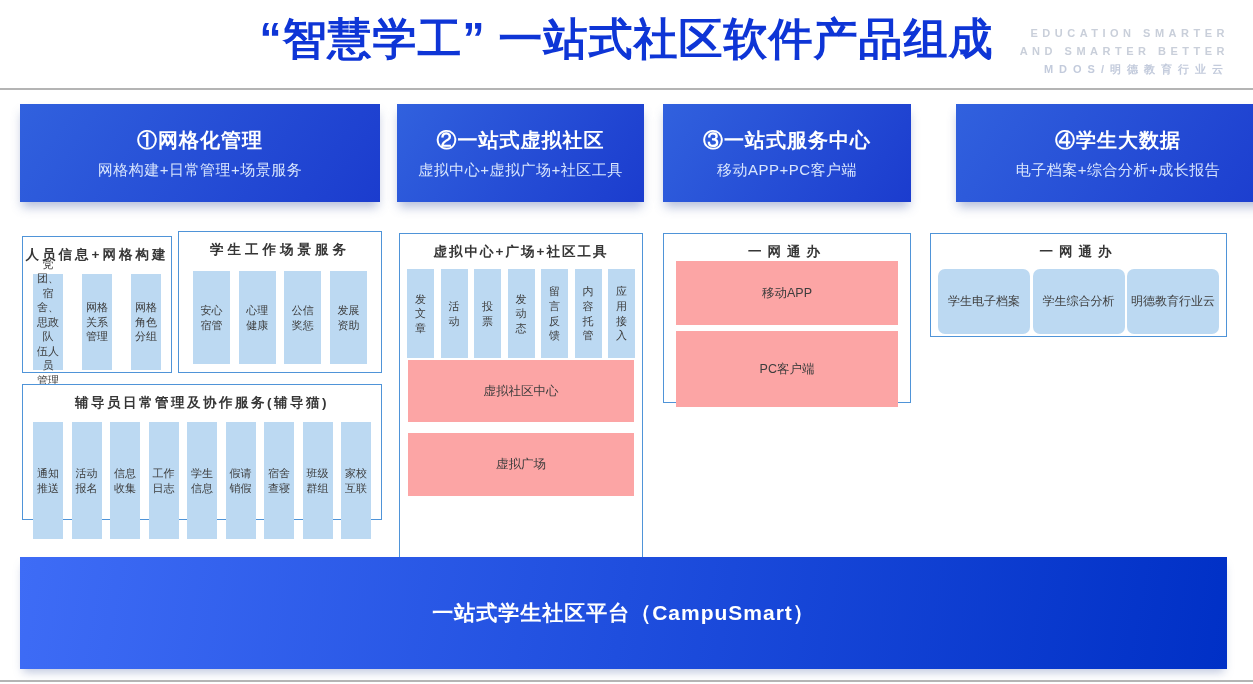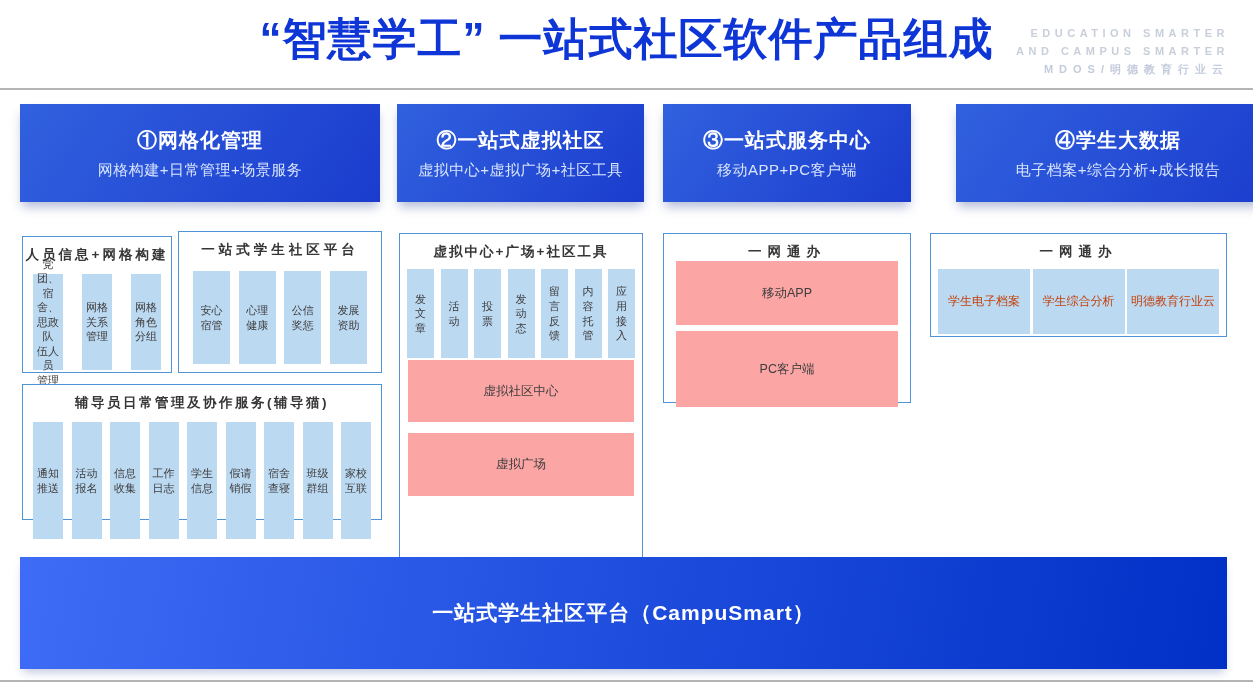--- a/index.html
+++ b/index.html
@@ -70,40 +70,40 @@
   .box-virtual .bar1{top:126px;height:62px;}
   .box-virtual .bar2{top:199px;height:63px;}
   .box-service{left:663px;top:233px;width:248px;height:170px;}
   .box-service .obox-title{letter-spacing:6px;}
   .box-service .bar1{left:12px;right:12px;top:27px;height:64px;}
   .box-service .bar2{left:12px;right:12px;top:97px;height:76px;}
   .box-bigdata{left:930px;top:233px;width:297px;height:104px;}
   .box-bigdata .obox-title{letter-spacing:6px;}
   .cells{display:flex;justify-content:space-between;padding:8px 7px 0 7px;}
   .cell{
-    background:#bcd9f2;color:#c2410c;font-size:12px;width:92px;height:65px;
-    display:flex;align-items:center;justify-content:center;
+    background:#bcd9f2;color:#404040;font-size:12px;width:92px;height:65px;
+    display:flex;align-items:center;justify-content:center;border-radius:7px;
   }
   
   .platform{
     position:absolute;left:20px;top:557px;width:1207px;height:112px;
     background:linear-gradient(100deg,#3e6cf6 0%,#0030c6 100%);
     display:flex;align-items:center;justify-content:center;
     color:#fff;font-size:21px;font-weight:bold;letter-spacing:1px;
     box-shadow:0 6px 9px -3px rgba(90,110,170,0.4);
   }
 </style>
 </head>
 <body>
 
 <div class="canvas">
 
   <div class="tagline">
     <div>EDUCATION SMARTER</div>
-    <div>AND CAMPUS SMARTER</div>
+    <div>AND SMARTER BETTER</div>
     <div class="cn">MDOS/明德教育行业云</div>
   </div>
   <div class="page-title">“智慧学工” 一站式社区软件产品组成</div>
   <div class="hr top"></div>
 
   <div class="pillar p1">
     <div class="pillar-title">①网格化管理</div>
     <div class="pillar-sub">网格构建+日常管理+场景服务</div>
   </div>
   <div class="pillar p2">
@@ -130,21 +130,21 @@
       <div class="vitem">网格
 关系
 管理</div>
       <div class="vitem">网格
 角色
 分组</div>
     </div>
   </div>
 
   <div class="obox box-scene">
-    <div class="obox-title">一站式学生社区平台</div>
+    <div class="obox-title">学生工作场景服务</div>
     <div class="vitems">
       <div class="vitem">安心
 宿管</div>
       <div class="vitem">心理
 健康</div>
       <div class="vitem">公信
 奖惩</div>
       <div class="vitem">发展
 资助</div>
     </div>

